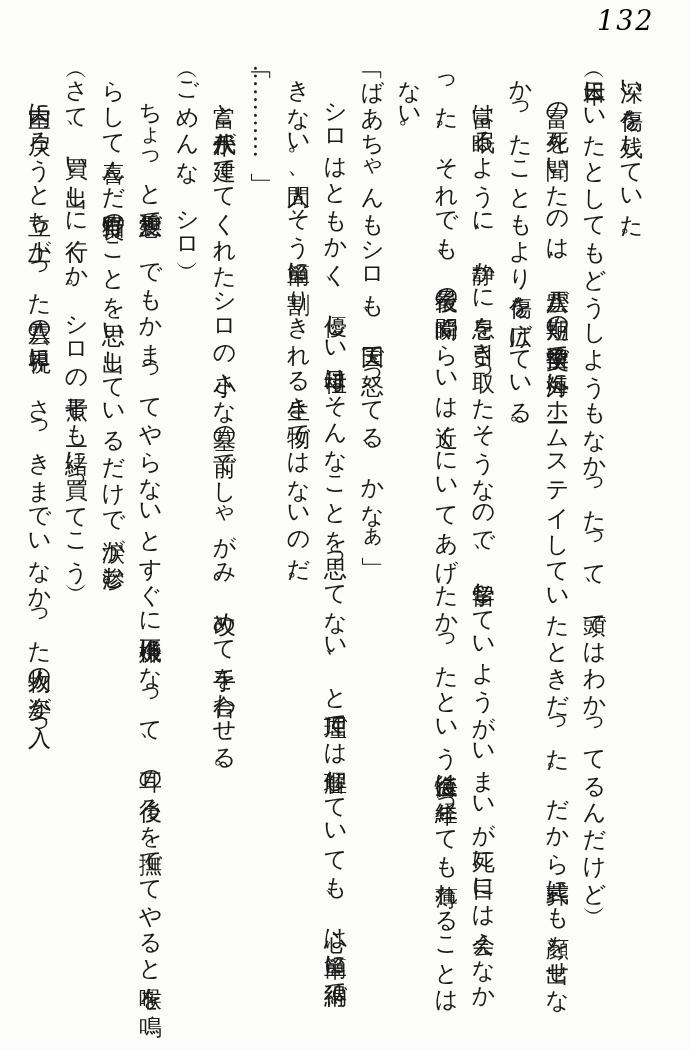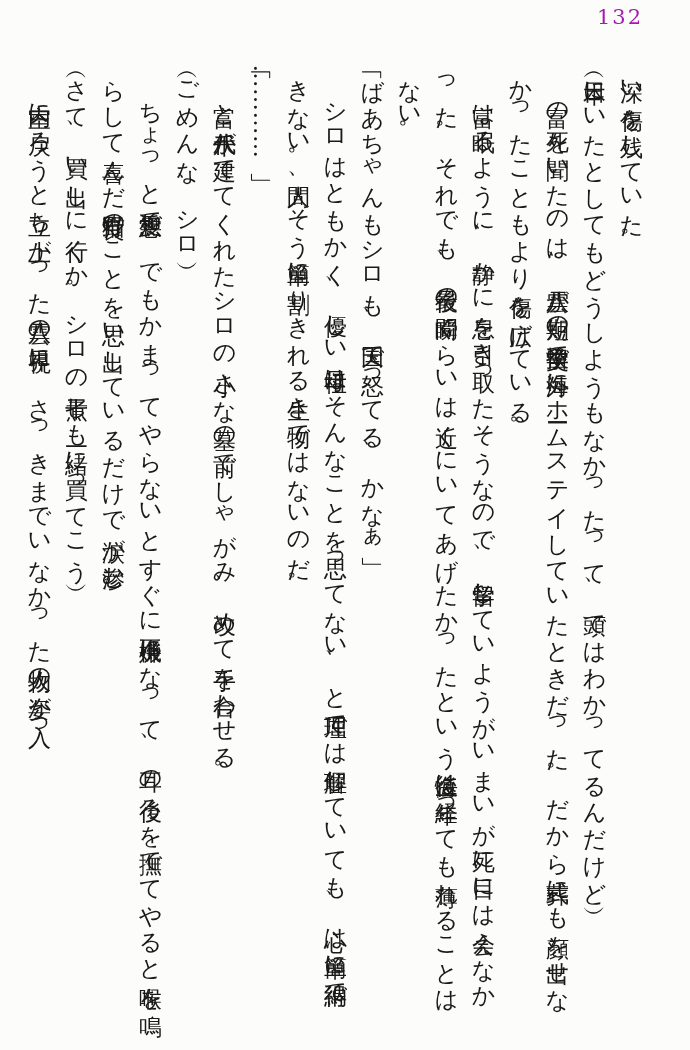--- a/index.html
+++ b/index.html
@@ -16,23 +16,24 @@
     font-family: "DejaVu Serif", "Liberation Serif", serif;
   }
   .page {
     position: absolute;
     inset: 0;
   }
   .page-number {
     position: absolute;
     top: 5px;
     left: 597px;
-    font-size: 21px;
+    font-size: 27px;
+    font-style: italic;
     letter-spacing: 2px;
-    color: #a21caf;
+    color: #000000;
   }
   .text-block {
     position: absolute;
     top: 64px;
     right: 40px;
     width: 636px;
     height: 940px;
     writing-mode: vertical-rl;
     -webkit-writing-mode: vertical-rl;
     font-size: 23px;

